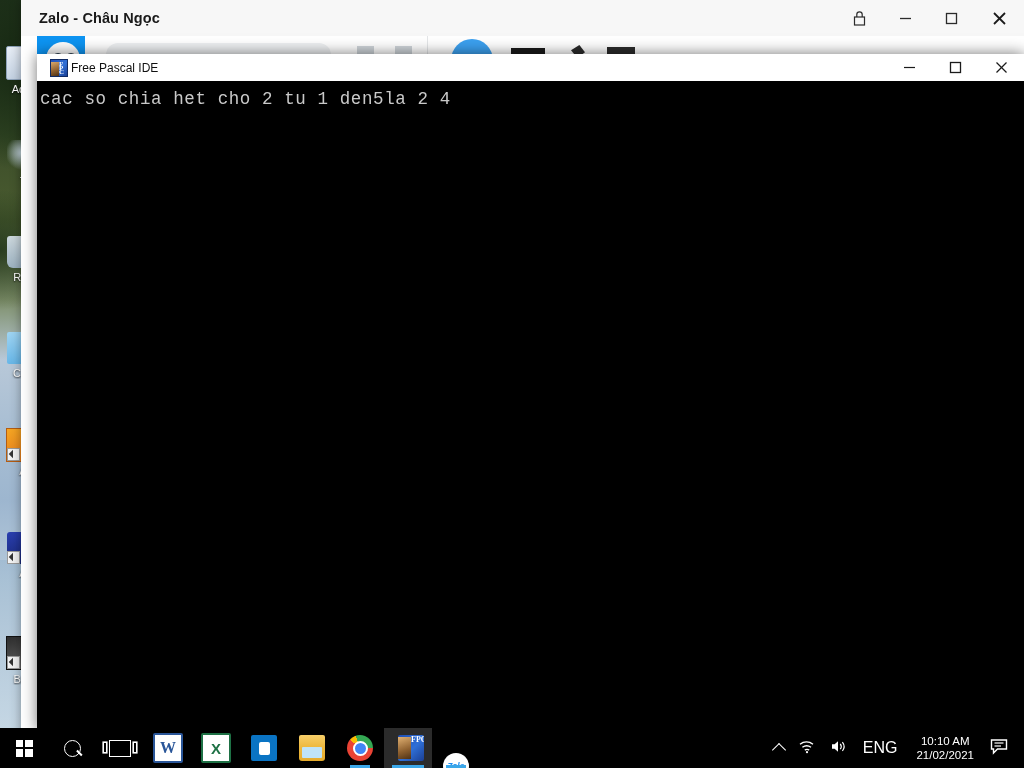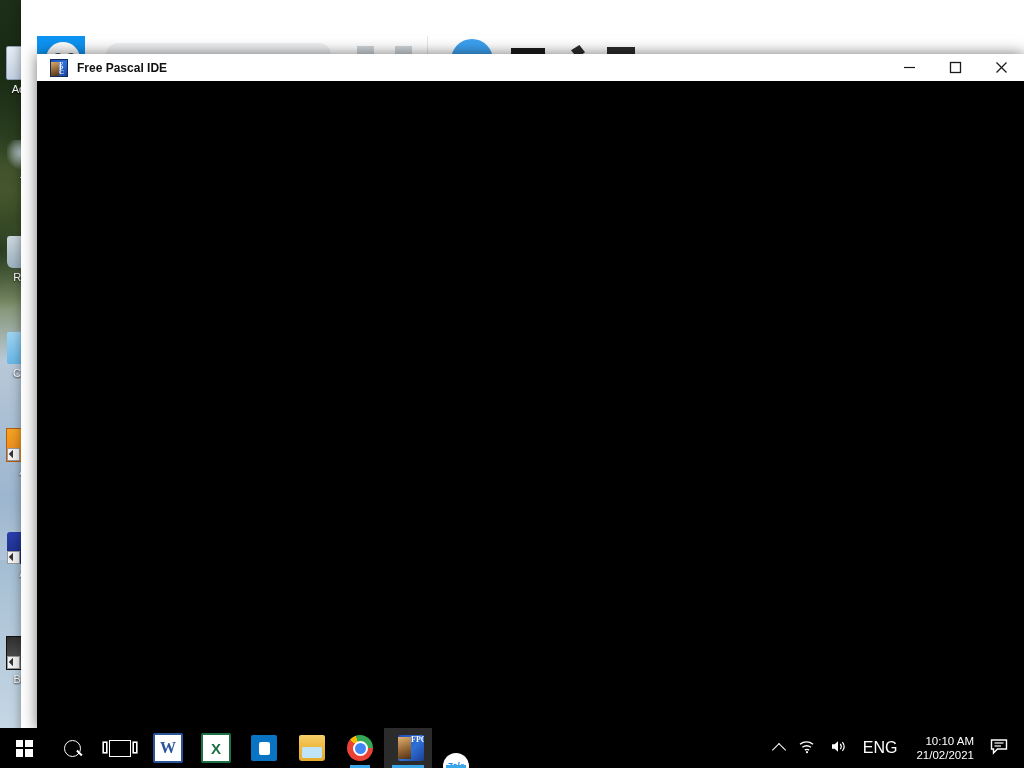--- a/index.html
+++ b/index.html
@@ -263,24 +263,23 @@
   .fp-icon .fpc-p { left: 8px; top: 5px; }
   .fp-icon .fpc-c { left: 8px; top: 9px; }
   .fp-icon::before {
     content: "";
     position: absolute;
     left: 0; top: 2px;
     width: 8px; height: 14px;
     background: linear-gradient(160deg, #d9a86b, #8d5f2e 60%, #4d3116);
   }
   .fp-title-text {
-    margin-left: 9px;
+    margin-left: 3px;
     font-size: 12px;
     color: #111;
-    font-weight: bold;
   }
   .fp-title-buttons {
     margin-left: auto;
     display: flex;
     align-items: center;
     height: 27px;
   }
   .fp-title-buttons .fbtn {
     width: 46px; height: 27px;
     display: flex; align-items: center; justify-content: center;
@@ -479,21 +478,21 @@
   }
   .chev-up {
     width: 9px; height: 9px;
     border-left: 1.5px solid #fff;
     border-top: 1.5px solid #fff;
     transform: rotate(45deg);
     margin-top: 4px;
   }
   .tray-lang { font-size: 16px; padding: 0 9px; }
   .tray-clock {
-    text-align: right;
+    text-align: center;
     font-size: 11.5px;
     line-height: 14px;
     padding: 0 10px;
   }
   .tray-action {
     padding: 0 9px 0 6px;
   }
 </style>
 </head>
 <body>
@@ -515,20 +514,47 @@
         </span><span>A</span></div>
       <div class="desk-icon" style="left: 0px; top: 532px;"><span class="glyph ic-a2">
           <span class="shortcut-arrow"></span>
         </span><span>A</span></div>
       <div class="desk-icon" style="left: 0px; top: 636px;"><span class="glyph ic-bas">
           <span class="shortcut-arrow"></span>
         </span><span>Bas</span></div>
     </div>
 
   <div class="zalo-window">
+    <div class="zalo-titlebar">
+      <span class="zalo-title-text">Zalo - Châu Ngọc</span>
+      <div class="zalo-title-buttons">
+        <span class="tbtn">
+          <svg width="13" height="15" viewBox="0 0 13 15" aria-hidden="true">
+            <rect x="1.5" y="6" width="10" height="8" fill="none" stroke="#2b2b2b" stroke-width="1.2"></rect>
+            <path d="M3.8 6 V3.6 a2.7 2.7 0 0 1 5.4 0 V6" fill="none" stroke="#2b2b2b" stroke-width="1.2"></path>
+          </svg>
+        </span>
+        <span class="tbtn">
+          <svg width="13" height="13" viewBox="0 0 13 13" aria-hidden="true">
+            <line x1="1" y1="6.5" x2="12" y2="6.5" stroke="#2b2b2b" stroke-width="1.3"></line>
+          </svg>
+        </span>
+        <span class="tbtn">
+          <svg width="13" height="13" viewBox="0 0 13 13" aria-hidden="true">
+            <rect x="1.5" y="1.5" width="10" height="10" fill="none" stroke="#2b2b2b" stroke-width="1.3"></rect>
+          </svg>
+        </span>
+        <span class="tbtn">
+          <svg width="15" height="15" viewBox="0 0 15 15" aria-hidden="true">
+            <line x1="2" y1="2" x2="13" y2="13" stroke="#1a1a1a" stroke-width="1.8"></line>
+            <line x1="13" y1="2" x2="2" y2="13" stroke="#1a1a1a" stroke-width="1.8"></line>
+          </svg>
+        </span>
+      </div>
+    </div>
     <div class="zalo-body">
       <div class="zalo-sidebar">
         <div class="zalo-avatar"></div>
       </div>
       <div class="zalo-searchbar"></div>
       <div class="zalo-tool-a"></div>
       <div class="zalo-tool-b"></div>
       <div class="zalo-divider"></div>
       <div class="zalo-chatavatar"></div>
       <div class="zalo-chatname"></div>
@@ -559,20 +585,21 @@
         </span>
         <span class="fbtn">
           <svg width="13" height="13" viewBox="0 0 13 13" aria-hidden="true">
             <line x1="1.5" y1="1.5" x2="11.5" y2="11.5" stroke="#1b1b1b" stroke-width="1.3"></line>
             <line x1="11.5" y1="1.5" x2="1.5" y2="11.5" stroke="#1b1b1b" stroke-width="1.3"></line>
           </svg>
         </span>
       </div>
     </div>
     <div class="fp-console" id="fp-console">
+        <div class="fp-line">cac so chia het cho 2 tu 1 den5la 2 4</div>
       </div>
   </div>
 
   <div class="taskbar">
     <div class="tb-start">
       <span class="win-logo">
         <i></i>
           <i></i>
           <i></i>
           <i></i>

